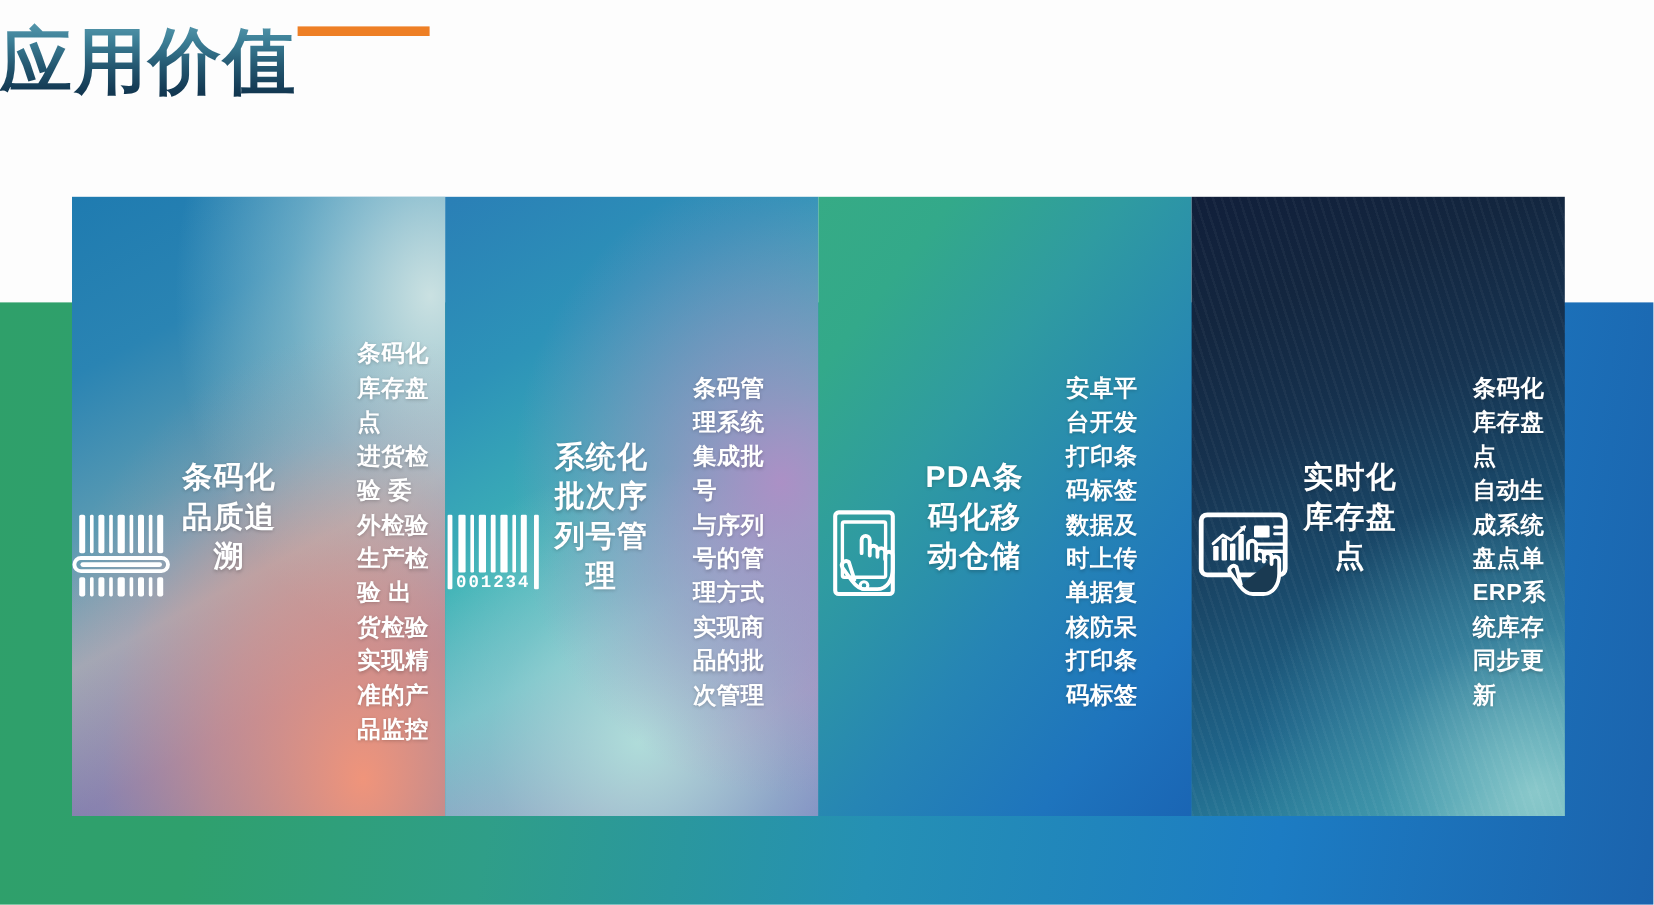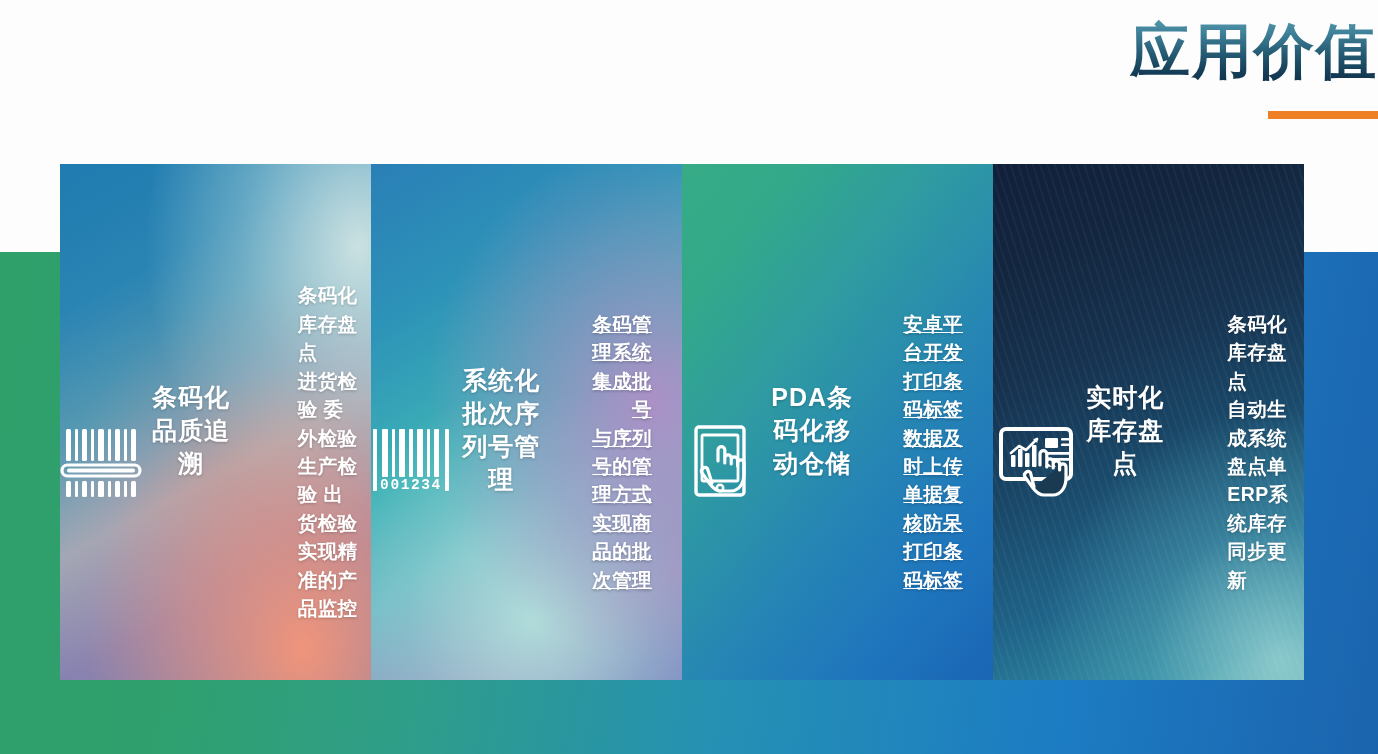--- a/index.html
+++ b/index.html
@@ -13,21 +13,21 @@
 
   
   .bg-band{
     position:absolute; left:0; top:252px; width:1378px; height:502px;
     background:linear-gradient(100deg,#2fa06a 0%,#2fa06d 16%,#2f9e88 33%,#2590b4 55%,#1c7cc3 78%,#1b63ad 100%);
   }
 
   
   .title-wrap{
     position:absolute; left:0; top:0; width:1378px; height:152px;
-    display:flex; flex-direction:column; align-items:flex-end; justify-content:flex-start;
+    display:flex; align-items:flex-start; justify-content:flex-start;
     z-index:5;
   }
   .page-title{
     margin-top:14px;
     font-size:60px; font-weight:bold; letter-spacing:2px;
     line-height:1.25;
     background:linear-gradient(180deg,#5d9fb3 0%,#3d8097 26%,#23566f 56%,#143b55 80%,#0e2e46 100%);
     -webkit-background-clip:text; background-clip:text;
     -webkit-text-fill-color:transparent; color:transparent;
     text-shadow:none;
@@ -84,21 +84,21 @@
     text-shadow:0 1px 3px rgba(0,0,0,.22);
     width:100%;
   }
   .card-body{
     margin-top:60px;
     color:#ffffff; font-size:19.5px; font-weight:bold;
     line-height:1.46; letter-spacing:.4px;
     text-shadow:0 1px 3px rgba(0,0,0,.22);
     width:100%;
   }
-  .card-body.center{ text-align:right; padding:0 30px;text-decoration:underline; }
+  .card-body.center{ text-align:left; padding:0 30px; }
   .card-body.leftish{ text-align:left; padding-left:66px; padding-right:12px; }
   .card-body.leftish-2{ text-align:left; padding-left:60px; padding-right:12px; }
 </style>
 </head>
 <body>
 
 <div id="page">
 
   <div class="bg-band"></div>
 

